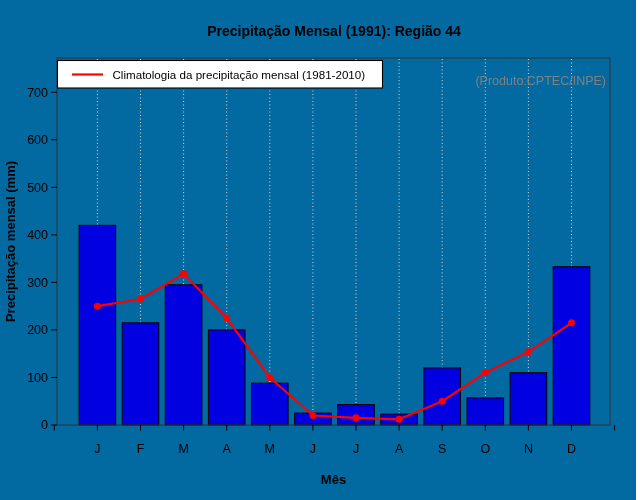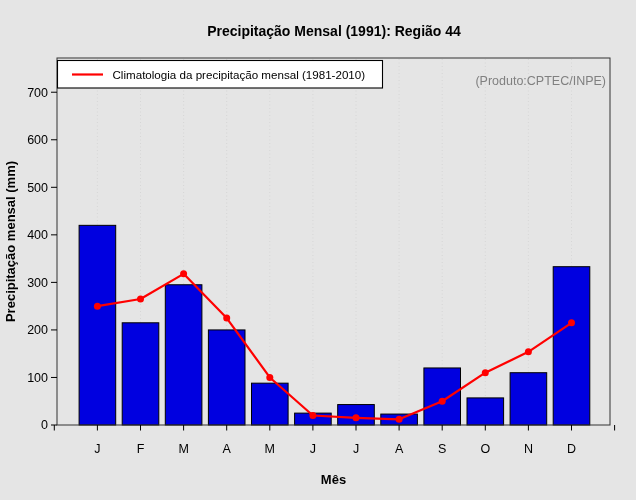--- a/index.html
+++ b/index.html
@@ -3,21 +3,21 @@
 <meta charset="utf-8">
 <style>
   html, body {
     margin: 0;
     padding: 0;
     background: #ffffff;
   }
   .figure {
     width: 636px;
     height: 500px;
-    background: #e5e5e5;
+    background: #0369a1;
     position: relative;
     font-family: "Liberation Sans", "DejaVu Sans", sans-serif;
   }
   svg text {
     font-family: "Liberation Sans", "DejaVu Sans", sans-serif;
     fill: #000000;
   }
   .title-text {
     font-size: 14px;
     font-weight: bold;

